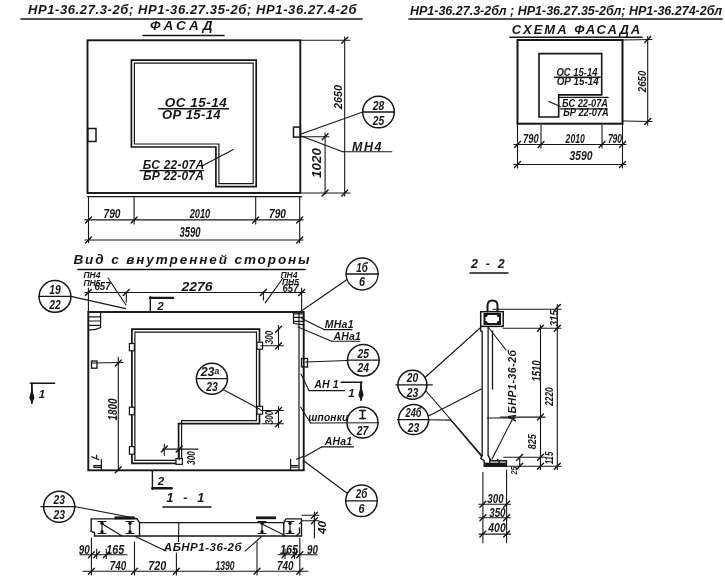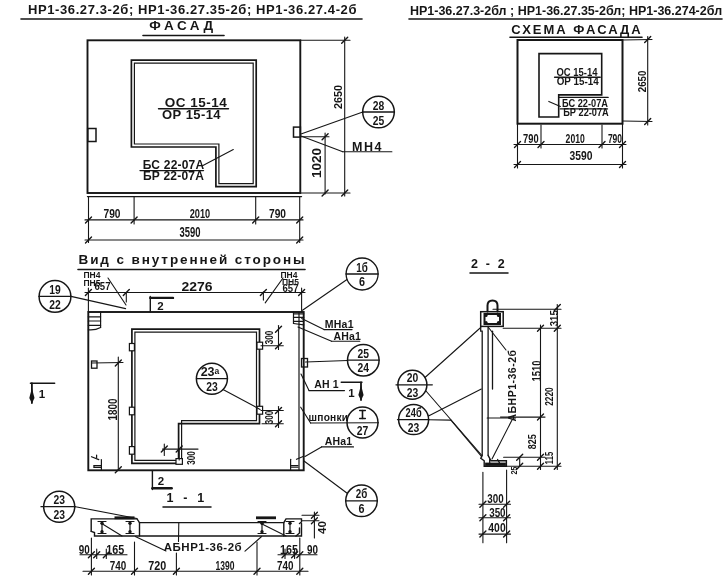--- a/index.html
+++ b/index.html
@@ -1,16 +1,16 @@
 <!DOCTYPE html>
 <html><head>
 <meta charset="utf-8">
 <style>
   html,body{margin:0;padding:0;background:#fff;}
-  #page{position:relative;width:725px;height:583px;background:#ffffff;overflow:hidden;}
+  #page{position:relative;width:725px;height:583px;background:#ffffff;overflow:hidden;font-style:italic;}
   svg{position:absolute;left:0;top:0;}
   text{font-family:"Liberation Sans",sans-serif;font-weight:bold;fill:#161616;}
 </style>
 </head>
 <body>
 <div id="page">
 <svg width="725" height="583" viewBox="0 0 725 583">
 <g id="all" stroke="#161616" stroke-width="1.3" fill="none" stroke-linecap="round">
 
 <g>

